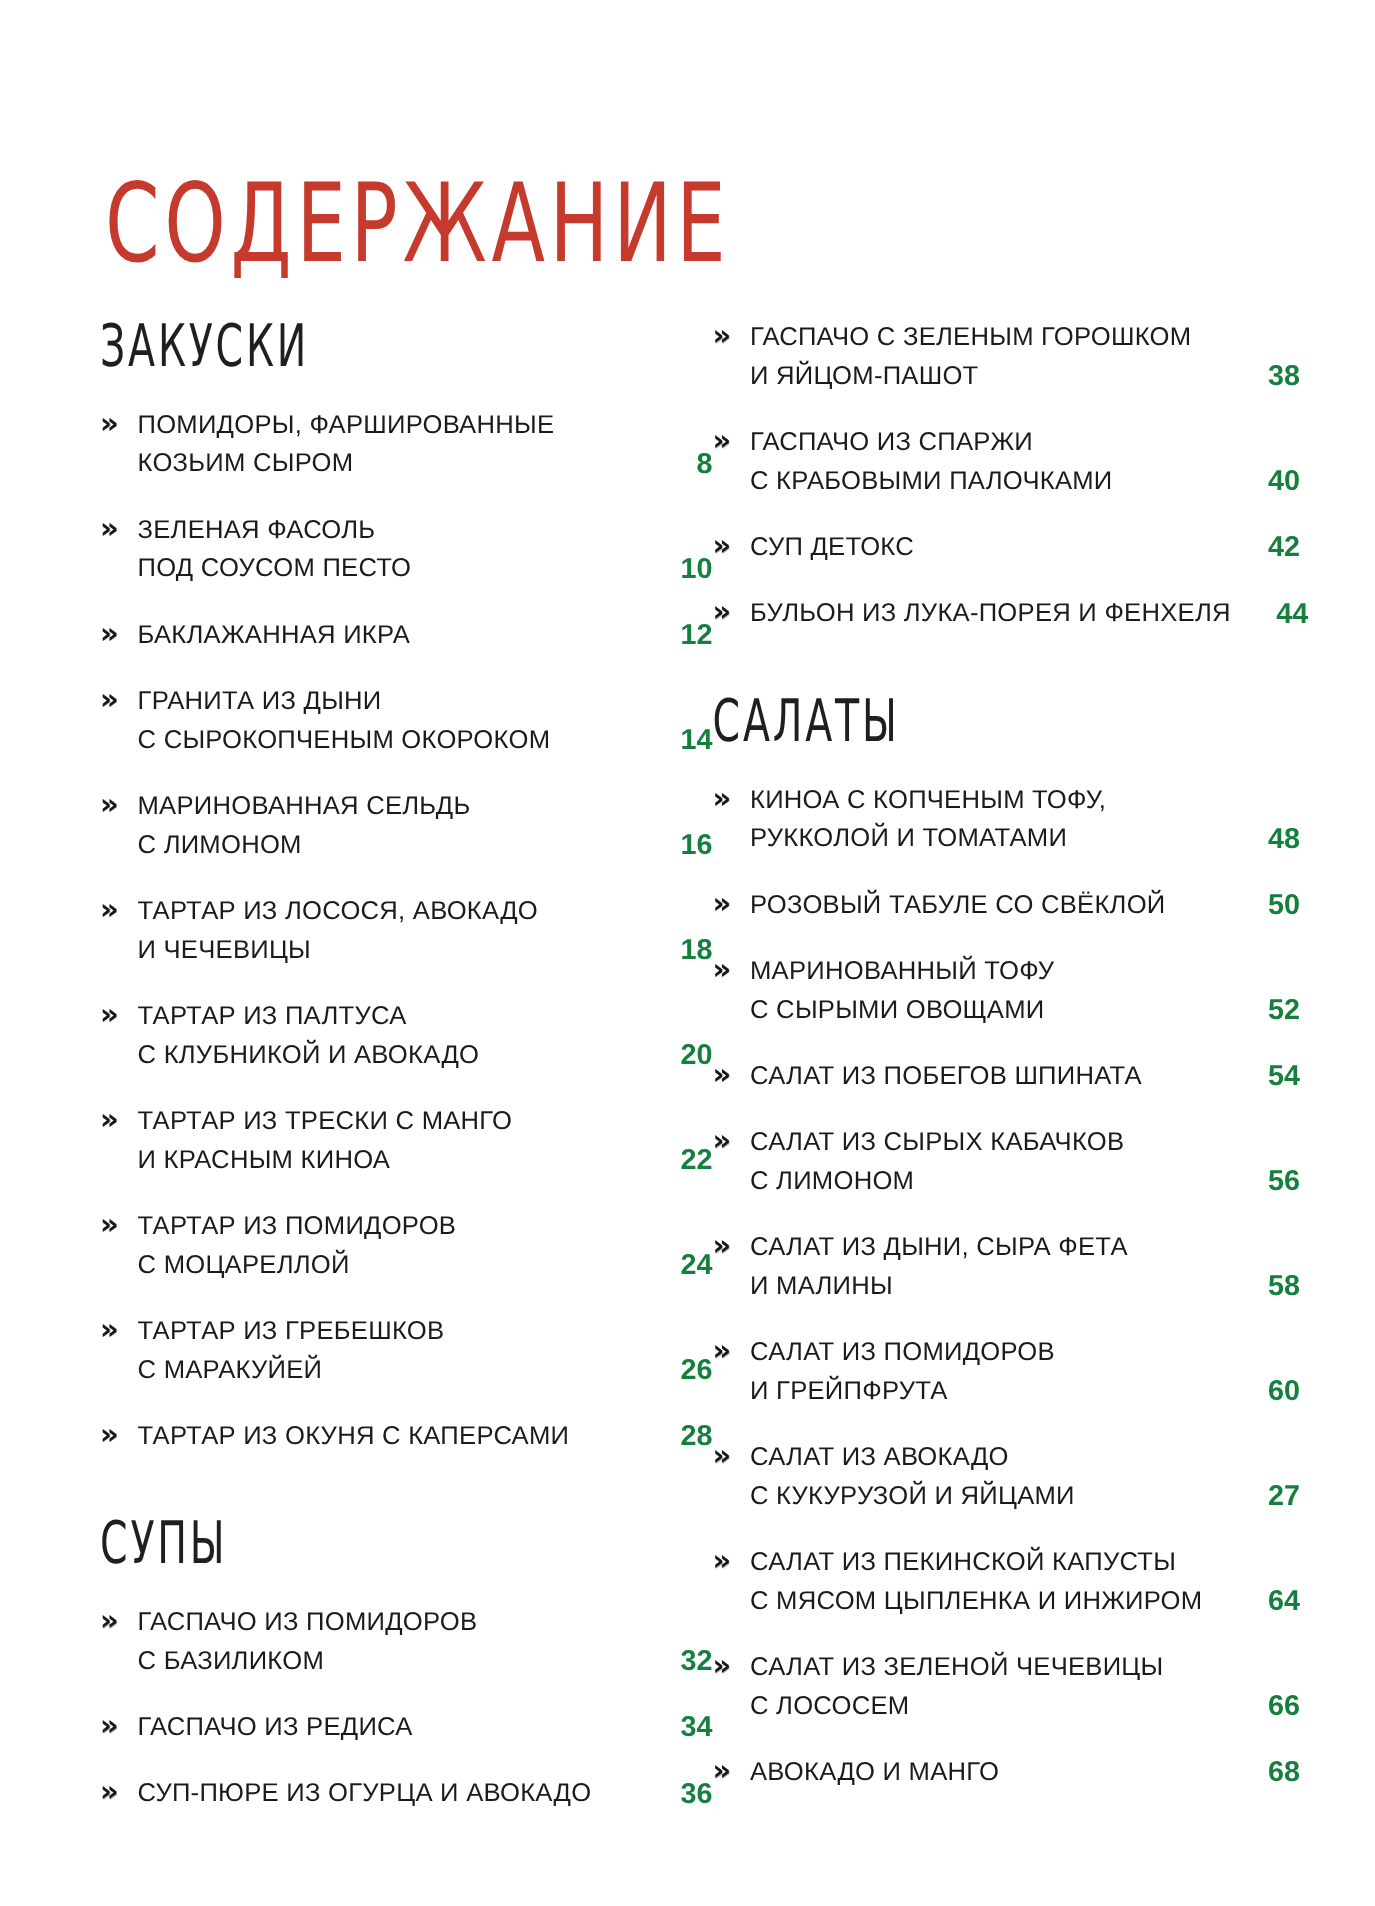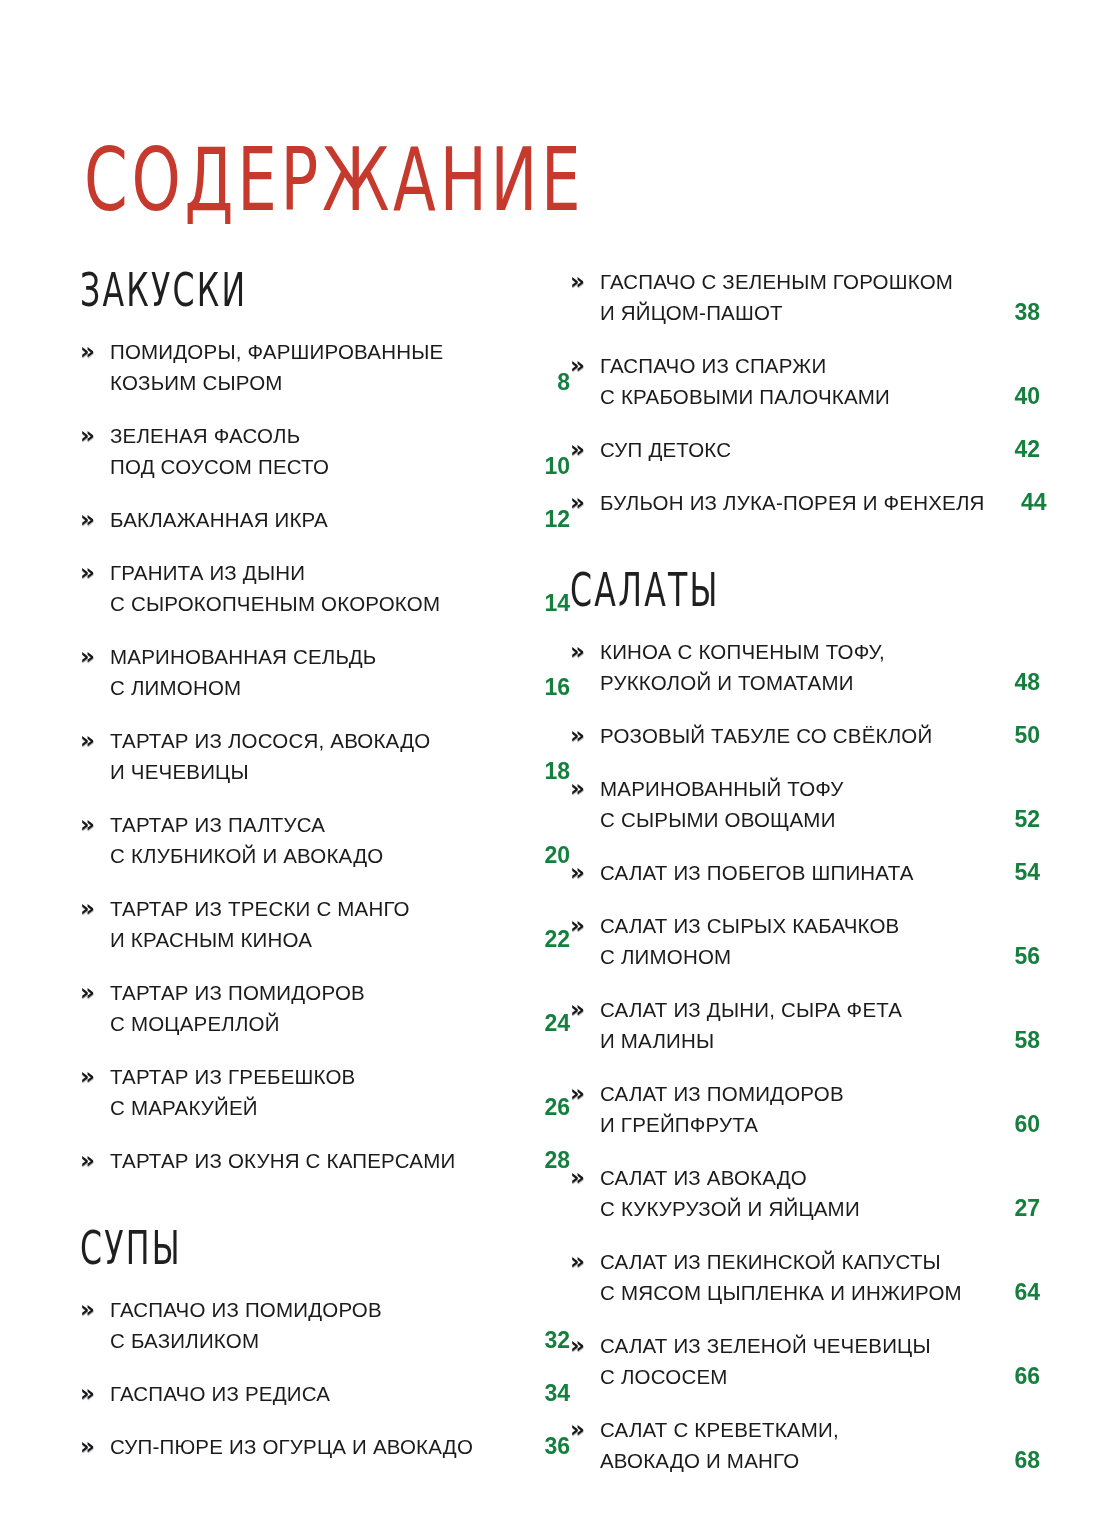--- a/index.html
+++ b/index.html
@@ -38,21 +38,21 @@
     font-weight: 400;
     transform: scaleY(1.18) scaleX(0.94);
     transform-origin: left top;
     white-space: nowrap;
   }
 
   
   .columns {
     position: absolute;
     left: 0;
-    top: 266px;
+    top: 254px;
     width: 1100px;
     display: flex;
     align-items: flex-start;
   }
 
   .col {
     display: flex;
     flex-direction: column;
   }
 
@@ -394,21 +394,20 @@
               <span class="bullet">»</span>
               <span class="entry-title">
                 <span class="ln">САЛАТ ИЗ ЗЕЛЕНОЙ ЧЕЧЕВИЦЫ</span>
                 <span class="ln">С ЛОСОСЕМ</span>
               </span>
               <span class="entry-page">66</span>
             </div>
             <div class="entry">
               <span class="bullet">»</span>
               <span class="entry-title">
-                <span class="ln">САЛАТ С КРЕВЕТКАМИ,</span>
                 <span class="ln">АВОКАДО И МАНГО</span>
               </span>
               <span class="entry-page">68</span>
             </div>
           </div>
         </div>
       </div>
 
   </div>
 

